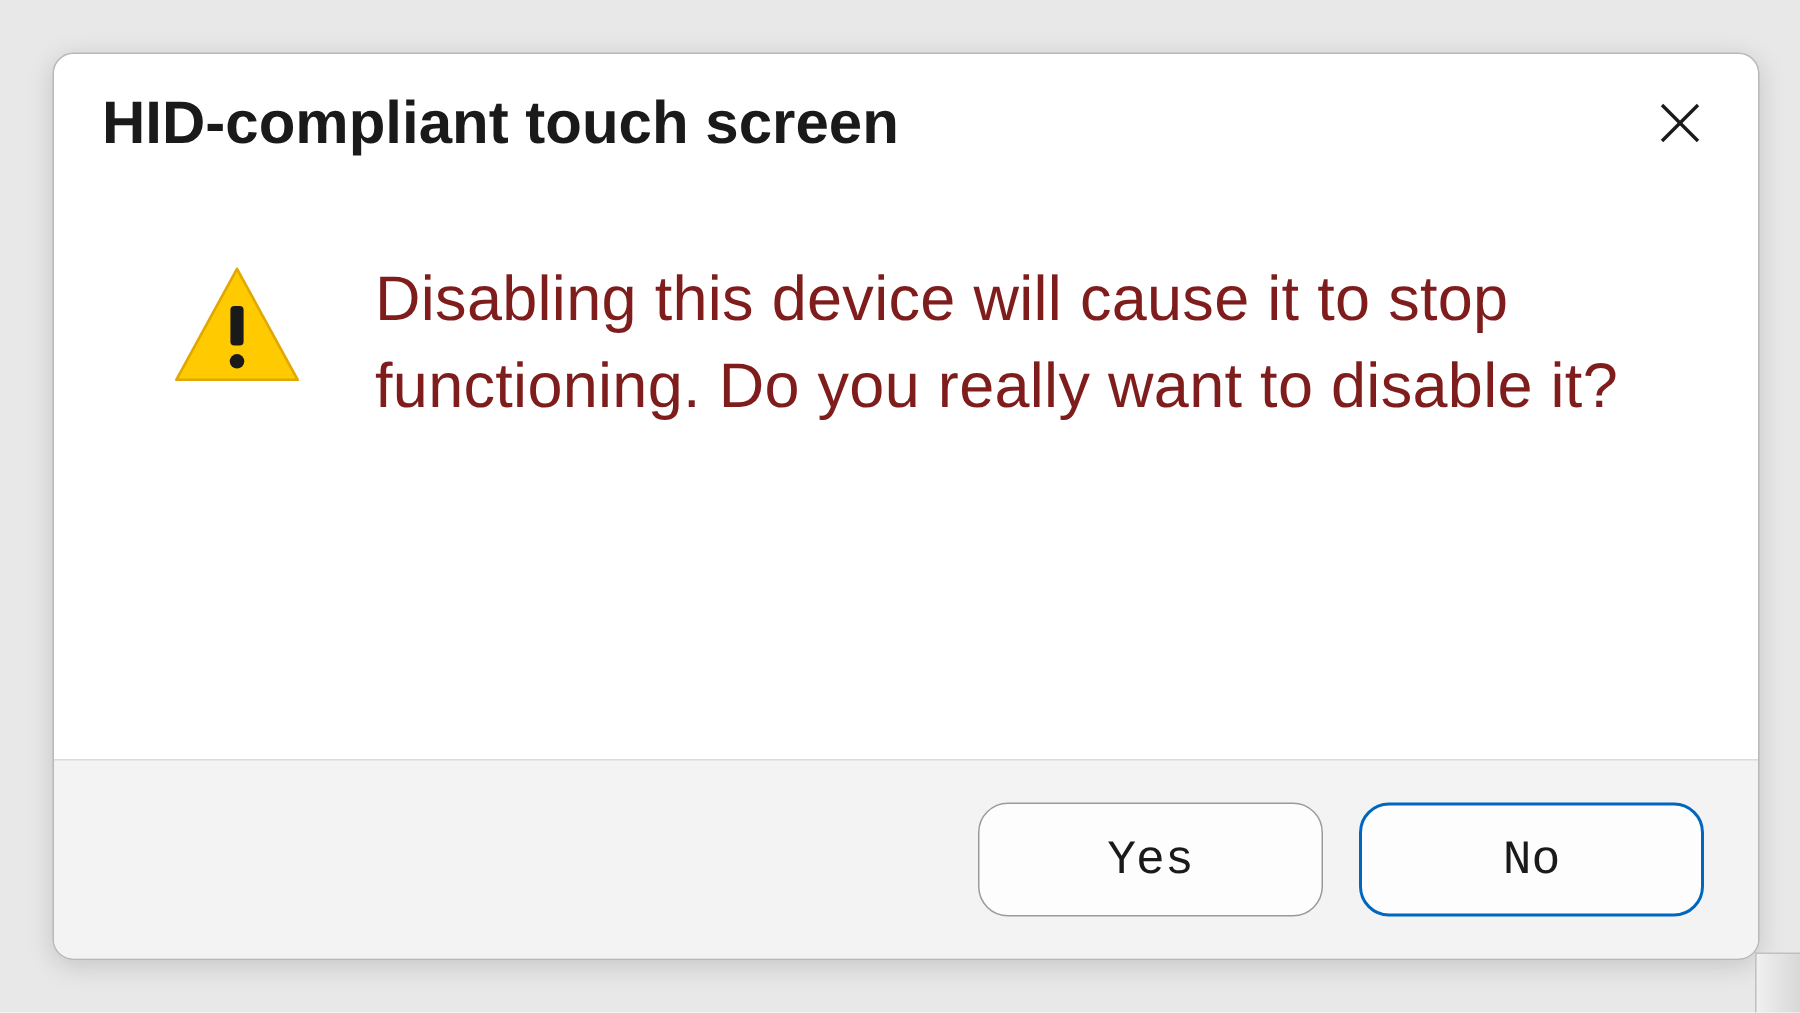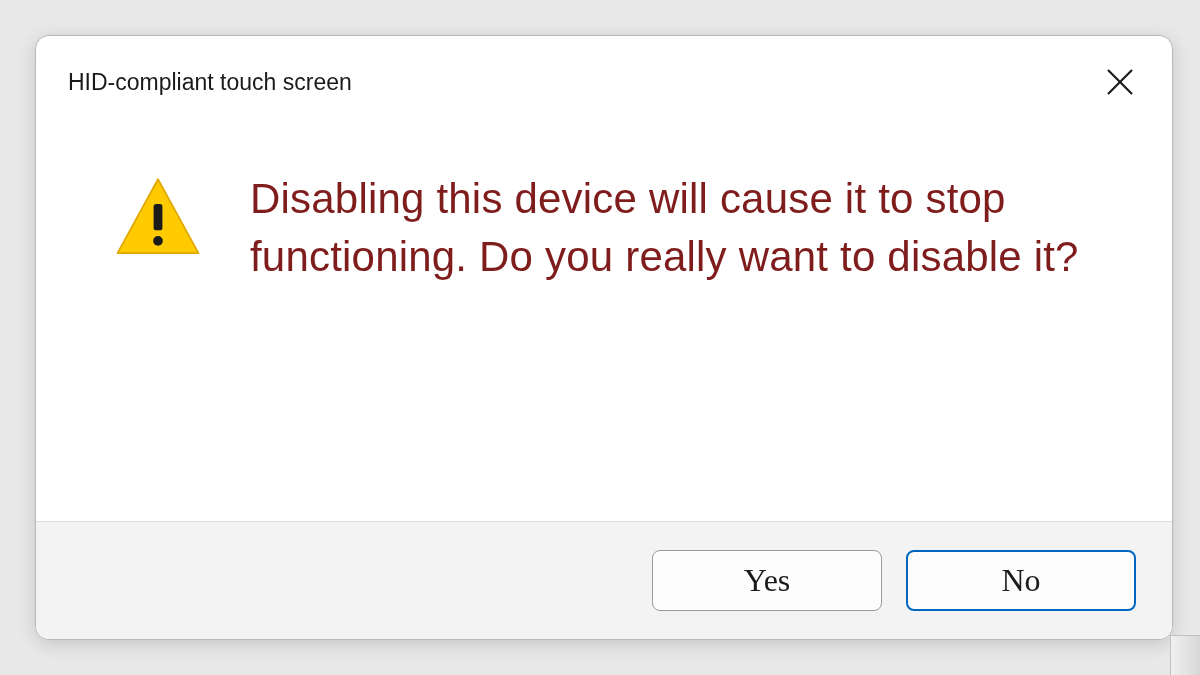--- a/index.html
+++ b/index.html
@@ -30,23 +30,23 @@
       overflow: hidden;
     }
     .titlebar {
       display: flex;
       align-items: center;
       justify-content: space-between;
       padding: 20px 28px 10px 32px;
       height: 82px;
     }
     .title-text {
-      font-size: 23px;
+      font-size: 40px;
       color: #1a1a1a;
-      font-weight: 400;
+      font-weight: 700;
     }
     .close-btn {
       width: 48px;
       height: 48px;
       display: flex;
       align-items: center;
       justify-content: center;
       cursor: pointer;
       background: transparent;
       border: none;
@@ -79,26 +79,26 @@
     .button-row {
       background: #f3f3f3;
       border-top: 1px solid #dcdcdc;
       padding: 28px 36px 28px 36px;
       display: flex;
       justify-content: flex-end;
       gap: 24px;
     }
     .dlg-button {
       min-width: 230px;
-      height: 61px;
+      height: 76px;
       font-size: 32px;
-      font-family: Liberation Serif, serif;
+      font-family: Liberation Mono, monospace;
       background: #fdfdfd;
       border: 1.5px solid #9a9a9a;
-      border-radius: 8px;
+      border-radius: 20px;
       cursor: pointer;
       color: #1a1a1a;
     }
     .dlg-button.default {
       border: 2.5px solid #0067c0;
     }
     .scrollbar-stub {
       position: absolute;
       right: 0;
       bottom: 0;

